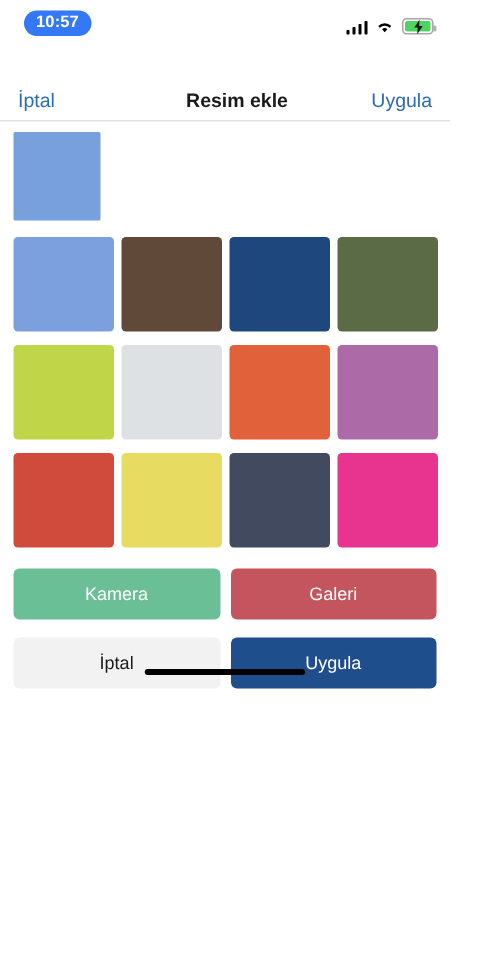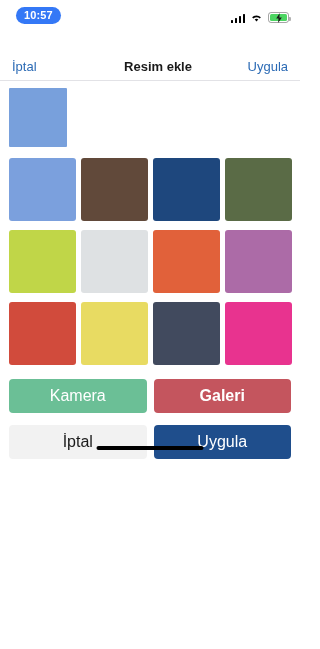--- a/index.html
+++ b/index.html
@@ -128,21 +128,21 @@
     gap: 7px;
   }
   .btn-row.r1 { top: 379px; }
   .btn-row.r2 { top: 425px; }
   .btn {
     flex: 1 1 0;
     height: 34px;
     border-radius: 4px;
     border: none;
     font-family: "Liberation Sans", sans-serif;
-    font-size: 16px;
+    font-size: 12px;
     display: flex;
     align-items: center;
     justify-content: center;
     cursor: pointer;
   }
 
   
   .home-indicator {
     position: absolute;
     left: 50%; transform: translateX(-50%);
@@ -201,21 +201,21 @@
       <div class="swatch" style="background: rgb(225, 97, 58);"></div>
       <div class="swatch" style="background: rgb(172, 107, 167);"></div>
       <div class="swatch" style="background: rgb(209, 75, 60);"></div>
       <div class="swatch" style="background: rgb(232, 219, 98);"></div>
       <div class="swatch" style="background: rgb(65, 74, 94);"></div>
       <div class="swatch" style="background: rgb(232, 51, 143);"></div>
     </div>
 
   <div class="btn-row r1">
     <button class="btn" id="btn-camera" style="background: rgb(107, 191, 150); color: rgb(255, 255, 255);">Kamera</button>
-    <button class="btn" id="btn-gallery" style="background: rgb(196, 85, 94); color: rgb(255, 255, 255); font-weight: bold;">Galeri</button>
+    <button class="btn" id="btn-gallery" style="background: rgb(196, 85, 94); color: rgb(255, 255, 255);">Galeri</button>
   </div>
 
   <div class="btn-row r2">
     <button class="btn" id="btn-cancel" style="background: rgb(242, 242, 242); color: rgb(26, 26, 26);">İptal</button>
     <button class="btn" id="btn-apply" style="background: rgb(31, 78, 140); color: rgb(255, 255, 255);">Uygula</button>
   </div>
 
   <div class="home-indicator"></div>
 
 </div>

